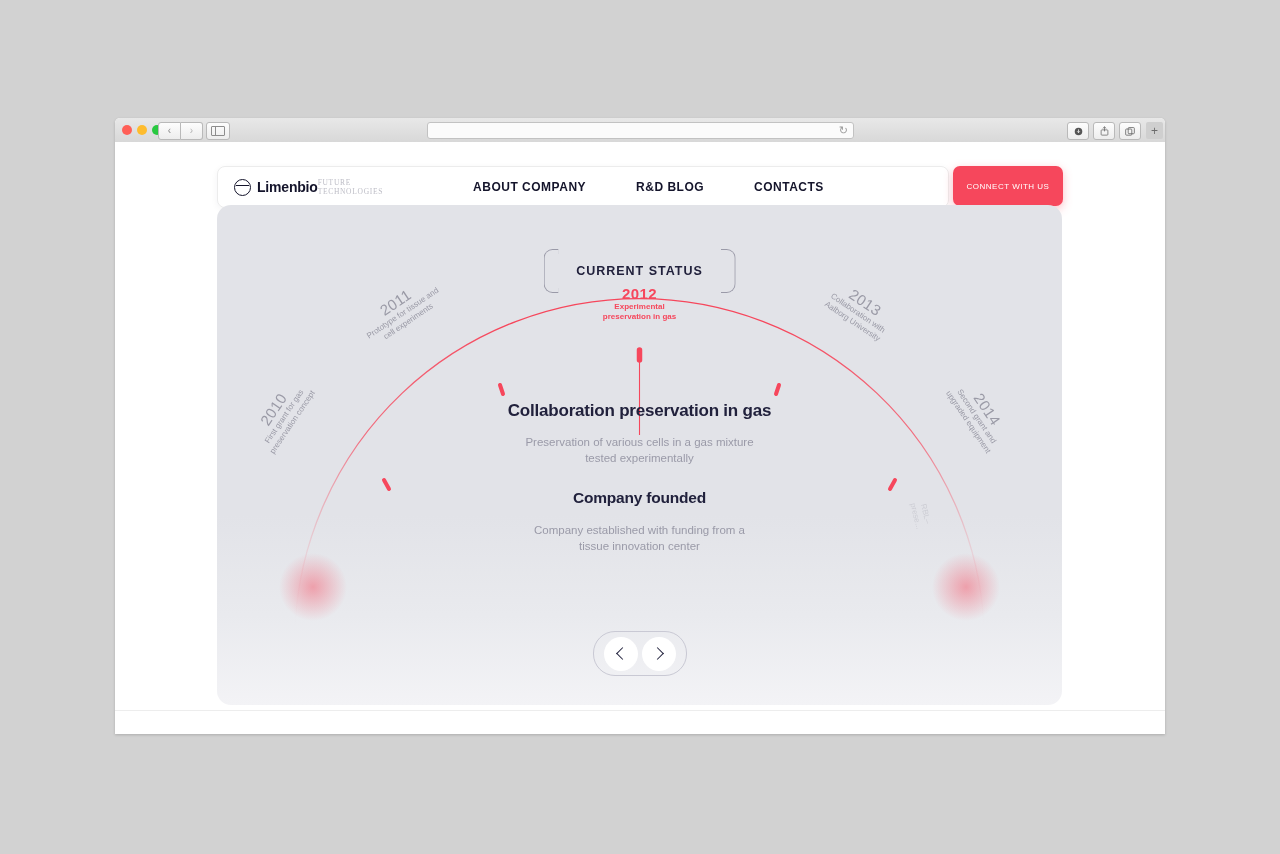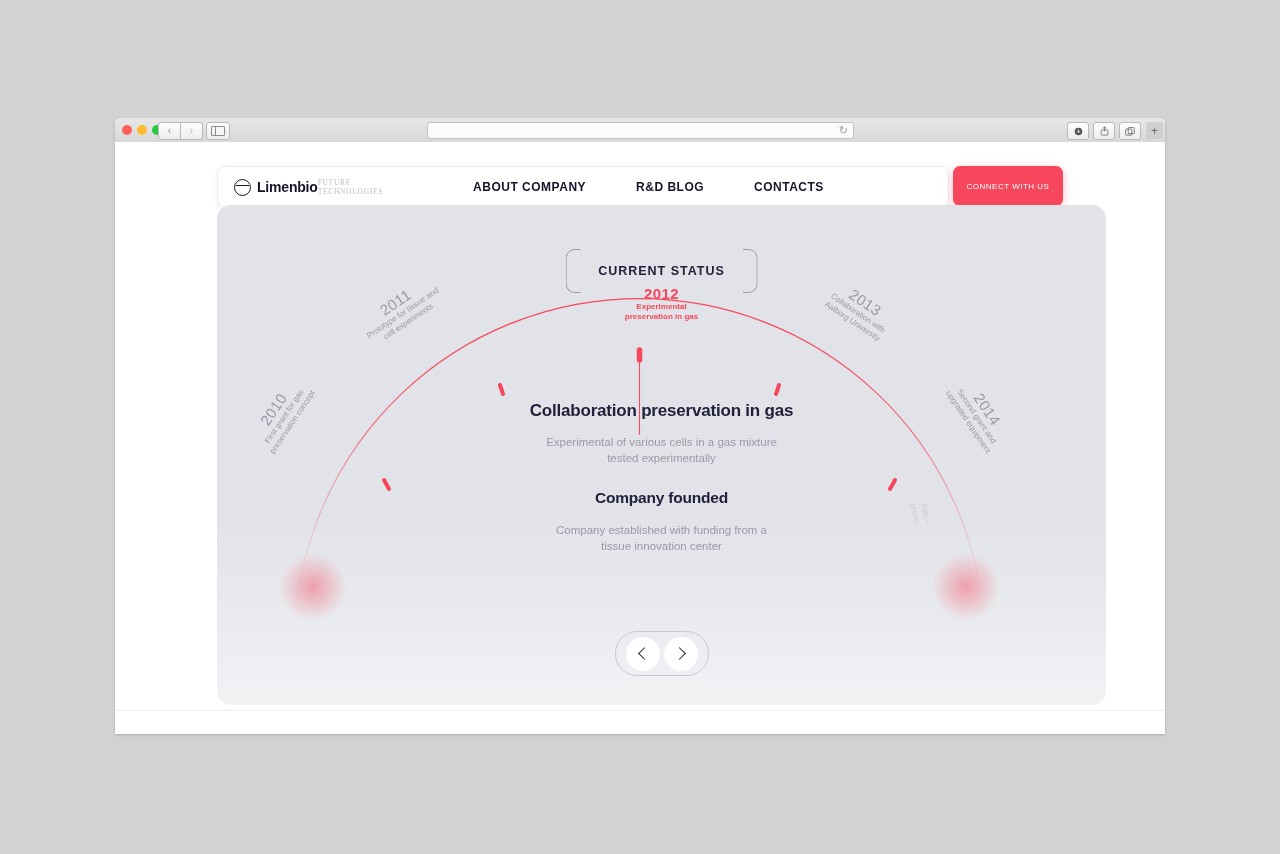--- a/index.html
+++ b/index.html
@@ -126,21 +126,20 @@
     box-shadow:0 3px 10px rgba(246,71,92,.35);
   }
 
   
   .hero{
     position:absolute;left:102px;top:63px;
     width:845px;height:500px;
     border-radius:14px;
     background:linear-gradient(180deg,#e2e3e8 0%,#e2e3e8 62%,#e9eaee 82%,#f3f3f6 100%);
     overflow:hidden;
-    padding-left:44px;
   }
 
   
   .status{
     position:absolute;left:50%;top:44px;transform:translateX(-50%);
     display:flex;align-items:center;
   }
   .bracket{
     width:14px;height:42px;
     border:1.3px solid #9a9aa8;
@@ -354,21 +353,21 @@
 
       <div class="yr yr-fade-r">
         <div class="y"></div>
         <div class="d">RBL–</div>
         <div class="d">prese...</div>
       </div>
 
       <div class="content">
         <div class="block1">
           <h2 class="ctitle">Collaboration preservation in gas</h2>
-          <p class="cdesc">Experimental of various cells in a gas mixture</p>
+          <p class="cdesc">Preservation of various cells in a gas mixture</p>
           <p class="cdesc">tested experimentally</p>
         </div>
         <div class="block2">
           <h2 class="ctitle">Company founded</h2>
           <p class="cdesc">Company established with funding from a</p>
           <p class="cdesc">tissue innovation center</p>
         </div>
       </div>
 
       <div class="arrows">

